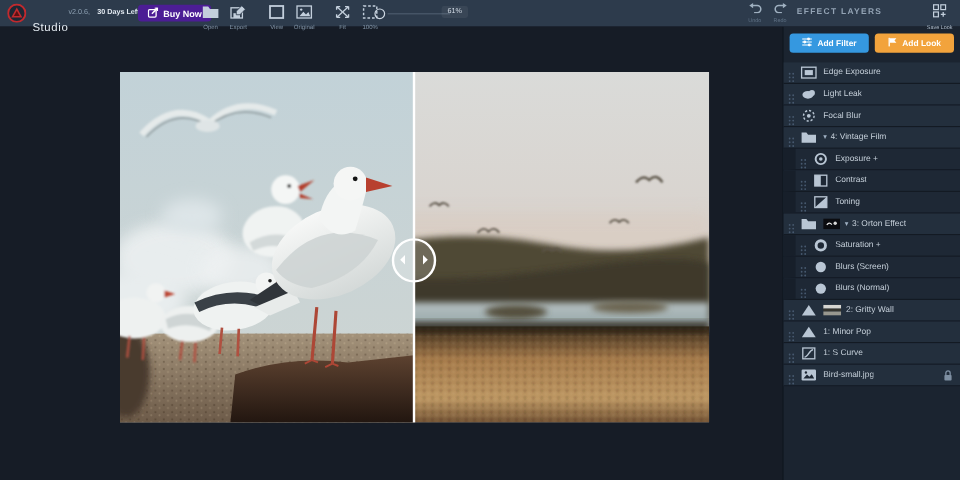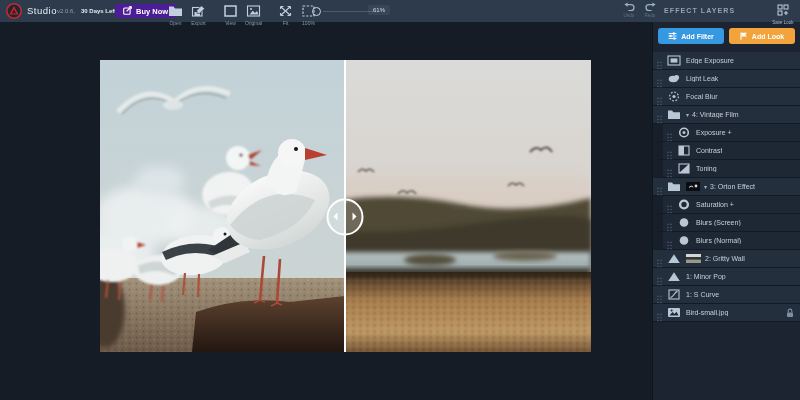--- a/index.html
+++ b/index.html
@@ -1,21 +1,21 @@
 <!DOCTYPE html>
 <html><head>
 <meta charset="utf-8">
 <style>
   html,body{margin:0;padding:0;background:#0d1219;}
   body{width:800px;height:400px;position:relative;overflow:hidden;
        font-family:"Liberation Sans",sans-serif;-webkit-font-smoothing:antialiased;}
   
   .topbar{position:absolute;left:0;top:0;width:800px;height:22px;background:#2d3b4c;z-index:30;}
   .logo{position:absolute;left:6px;top:3px;width:16px;height:16px;}
-  .appname{position:absolute;left:27px;top:5px;font-size:9.5px;font-weight:300;color:#e6edf4;letter-spacing:.5px;}
+  .appname{position:absolute;left:27px;top:18px;font-size:9.5px;font-weight:300;color:#e6edf4;letter-spacing:.5px;}
   .ver{position:absolute;left:57px;top:8px;font-size:6px;color:#8da0b2;}
   .trial{position:absolute;left:81px;top:8px;font-size:6px;font-weight:bold;color:#e3eaf2;}
   .buynow{position:absolute;left:115px;top:4px;height:14px;background:#4c1d95;border:0;border-radius:3px;
           color:#fff;font-size:7.5px;font-weight:bold;font-family:inherit;display:flex;align-items:center;gap:4px;padding:0 8px;cursor:pointer;}
   .tools{position:absolute;left:164px;top:1px;display:flex;}
   .tool{width:23px;text-align:center;cursor:pointer;}
   .tool.gap{margin-right:9px;}
   .ticon{display:inline-block;height:12px;margin-top:2px;}
   .tlabel{font-size:5px;color:#8396a9;margin-top:0px;line-height:5px;}
   .zoomslider{position:absolute;left:310px;top:0;width:90px;height:22px;}

